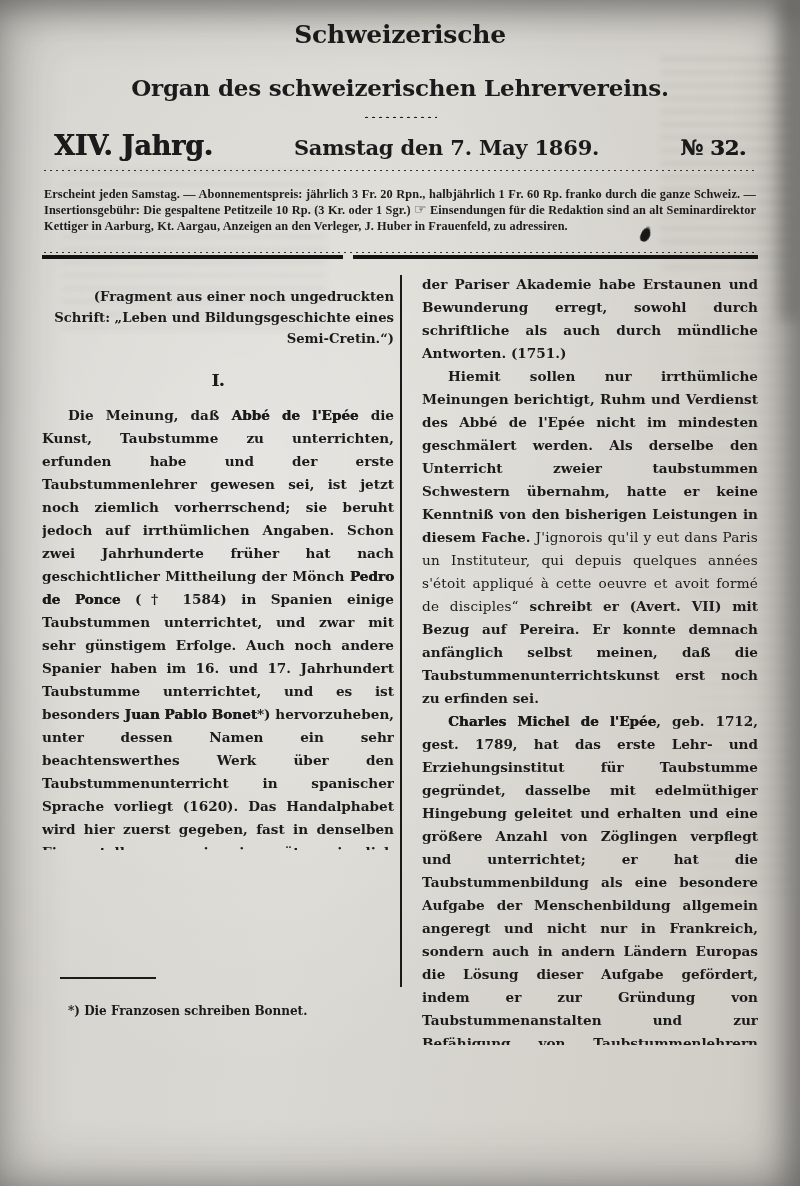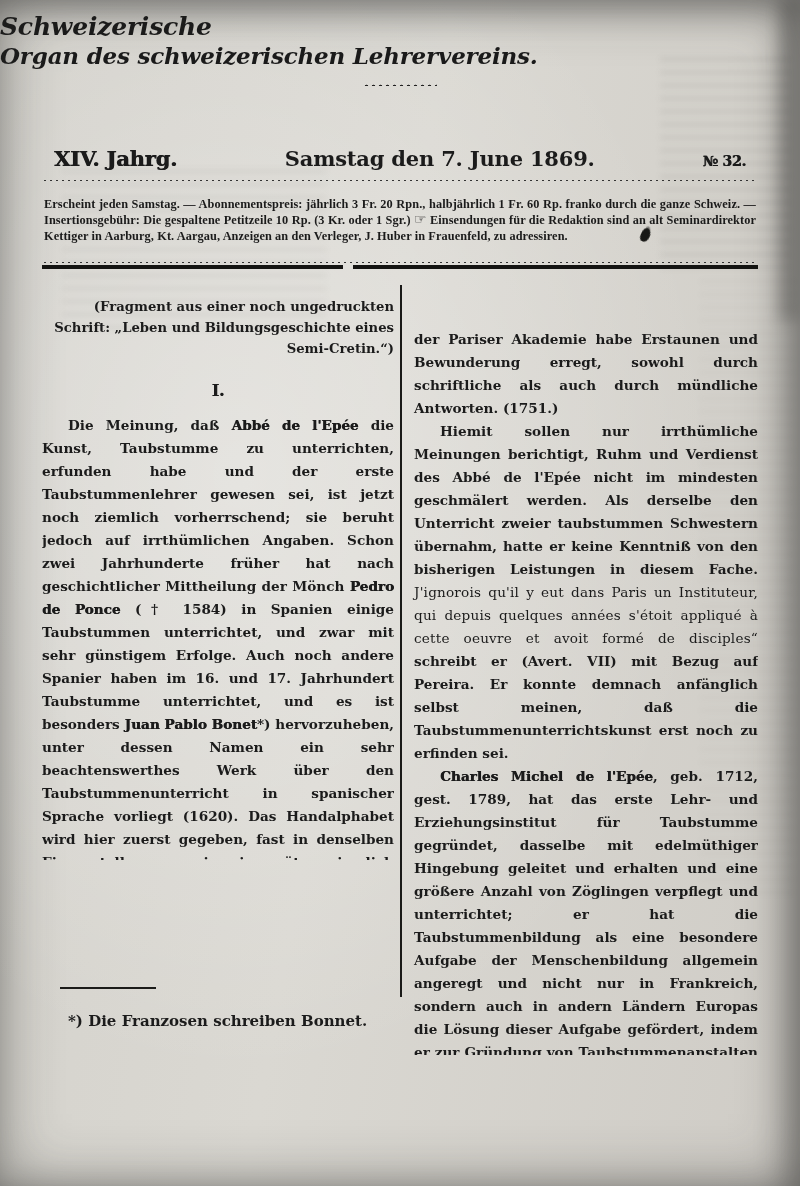--- a/index.html
+++ b/index.html
@@ -28,43 +28,43 @@
   .ink-blot{
     position:absolute;left:641px;top:228px;width:9px;height:14px;
     background:#181816;border-radius:50% 60% 55% 45%;
     transform:rotate(24deg);filter:blur(.4px);
     box-shadow:0 -4px 1px -2px rgba(20,20,18,.5);
   }
 
   .frak{font-family:"DejaVu Serif", serif;font-weight:700;letter-spacing:-.2px;}
 
   
-  .masthead{position:relative;text-align:left;padding-top:12px;font-style:italic;}
+  .masthead{position:relative;text-align:center;padding-top:20px;}
   .overtitle{font-size:25px;line-height:30px;}
   .main-title{
     font-size:80px;line-height:108px;letter-spacing:-3px;
     text-shadow:1px 0 0 currentColor;
   }
-  .sub-title{font-size:23px;line-height:28px;margin-top:0;}
+  .sub-title{font-size:23px;line-height:28px;margin-top:24px;}
   .squiggle{
     margin:12px auto 0 auto;width:74px;height:4px;
     background-image:radial-gradient(circle at 50% 120%, rgba(0,0,0,0) 1px, #222 1.1px, #222 2px, rgba(0,0,0,0) 2.4px);
     background-size:7px 4px;background-repeat:repeat-x;
   }
 
   .inner{position:relative;margin:0 42px;}
 
   
   .dateline{
     display:flex;align-items:baseline;justify-content:space-between;
     margin-top:12px;padding:0 12px;
   }
-  .vol{font-size:21px;text-shadow:.6px 0 0 currentColor;margin-top:48px;}
+  .vol{font-size:27px;text-shadow:.6px 0 0 currentColor;}
   .date{font-size:21px;}
-  .issue{font-size:14px;text-shadow:.6px 0 0 currentColor;}
+  .issue{font-size:21px;text-shadow:.6px 0 0 currentColor;}
 
   .wavy{
     height:4px;margin-top:6px;
     background-image:radial-gradient(circle at 50% 130%, rgba(0,0,0,0) 1px, #333 1.1px, #333 1.9px, rgba(0,0,0,0) 2.2px);
     background-size:6px 4px;background-repeat:repeat-x;
   }
   .imprint{
     font-size:12.3px;line-height:16px;text-align:justify;
     font-weight:700;padding:3px 2px 2px 2px;letter-spacing:.1px;font-family:Liberation Serif, serif;
   }
@@ -74,21 +74,21 @@
   .thick-rule .gap{width:10px;}
   .thick-rule .seg2{flex:1;height:4px;background:#141412;}
 
   
   .columns{
     position:relative;display:flex;margin-top:14px;height:772px;
   }
   .col{overflow:hidden;}
   .col-left{width:352px;position:relative;padding-right:6px;}
   .divider{width:2px;background:#1a1a18;margin:2px 0 0 0;height:712px;}
-  .col-right{flex:1;padding-left:12px;margin-top:45px;}
+  .col-right{flex:1;padding-left:20px;}
 
   .art-title{
     text-align:center;font-size:17.5px;line-height:28px;
     text-shadow:.5px 0 0 currentColor;margin-top:6px;
   }
   .art-subtitle{
     text-align:right;font-size:13.2px;line-height:21px;margin-top:13px;font-weight:700;
   }
   .section-head{text-align:center;font-size:16px;margin-top:22px;text-shadow:.4px 0 0 currentColor;}
 
@@ -97,21 +97,21 @@
     margin:0;
   }
   .col-left .body-text{margin-top:14px;height:446px;overflow:hidden;}
   .indent{text-indent:26px;}
   .para{margin:0;}
   .run-b{text-shadow:.5px 0 0 currentColor;}
   .run-r{font-weight:400;letter-spacing:.2px;}
 
   .footnote-block{position:absolute;left:0;bottom:24px;width:100%;}
   .footnote-rule{width:96px;height:2px;background:#1b1b19;margin-left:18px;}
-  .footnote{font-size:15px;line-height:20px;font-weight:700;margin-top:22px;text-indent:26px;}
+  .footnote{font-size:12px;line-height:20px;font-weight:700;margin-top:22px;text-indent:26px;}
 
   .col-right .para{margin-top:0;}
 </style>
 </head>
 <body>
 
 <div class="page">
 
   <div class="smudge ghost" style="left:62px;top:170px;width:265px;height:165px;opacity:.10;"></div>
   <div class="smudge ghost" style="left:660px;top:58px;width:130px;height:210px;opacity:.14;"></div>
@@ -122,21 +122,21 @@
   <div class="masthead">
     <div class="overtitle frak">Schweizerische</div>
     <div class="sub-title frak">Organ des schweizerischen Lehrervereins.</div>
     <div class="squiggle"></div>
   </div>
 
   <div class="inner">
 
     <div class="dateline frak">
       <span class="vol">XIV. Jahrg.</span>
-      <span class="date">Samstag den 7. June 1869.</span>
+      <span class="date">Samstag den 7. May 1869.</span>
       <span class="issue">№ 32.</span>
     </div>
 
     <div class="wavy"></div>
 
     <p class="imprint frak"><span>Erscheint jeden Samstag. — Abonnementspreis: jährlich 3 Fr. 20 Rpn., halbjährlich 1 Fr. 60 Rp. franko durch die ganze Schweiz. — Insertionsgebühr: Die gespaltene Petitzeile 10 Rp. (3 Kr. oder 1 Sgr.) </span><span class="hand">☞</span><span> Einsendungen für die Redaktion sind an alt Seminardirektor Kettiger in Aarburg, Kt. Aargau, Anzeigen an den Verleger, J. Huber in Frauenfeld, zu adressiren.</span></p>
 
     <div class="wavy"></div>
     <div class="thick-rule">
       <div class="seg1"></div>

